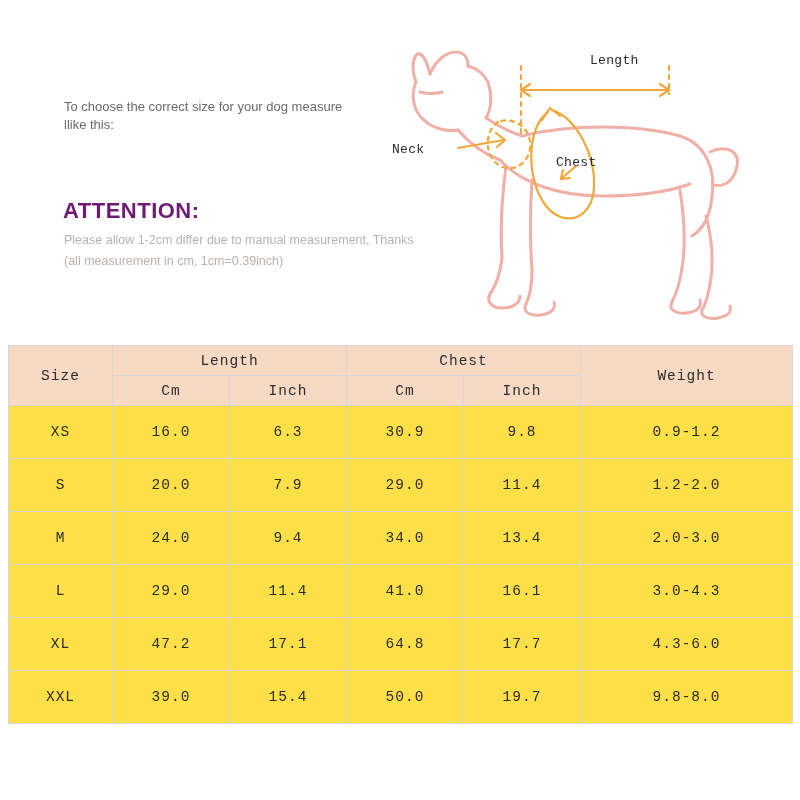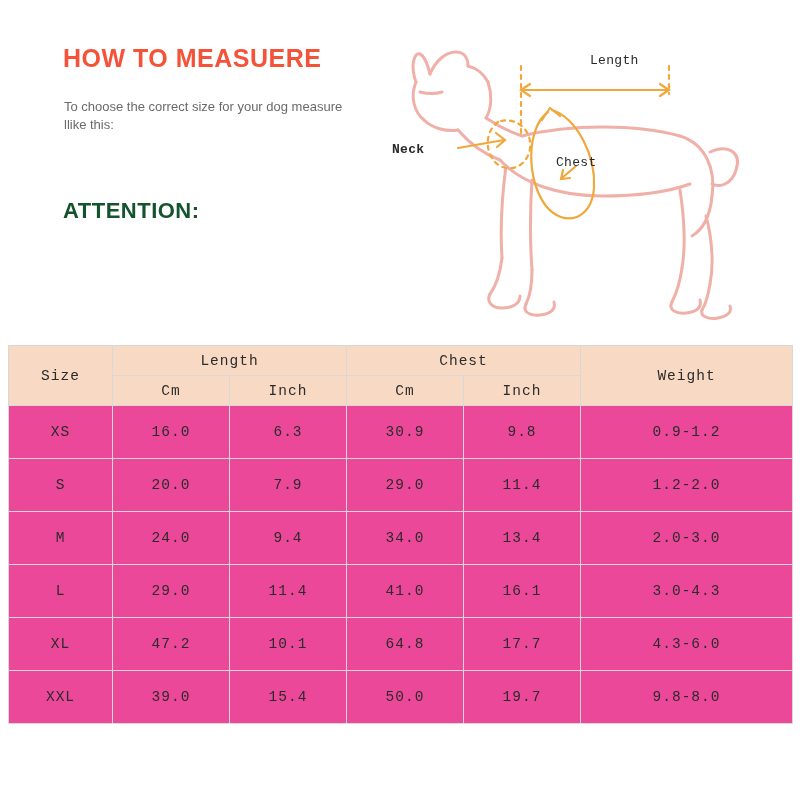--- a/index.html
+++ b/index.html
@@ -45,21 +45,21 @@
     font-size: 13px;
     line-height: 18px;
     color: #6a6a6a;
   }
   .attention {
     position: absolute;
     left: 63px;
     top: 198px;
     font-size: 22px;
     font-weight: bold;
-    color: #14532d;
+    color: #701a75;
     letter-spacing: 0.5px;
   }
   .attention-text {
     position: absolute;
     left: 64px;
     top: 230px;
     width: 360px;
     font-size: 12.5px;
     line-height: 21px;
     color: #b9b2ae;
@@ -75,21 +75,21 @@
   }
   .dog-wrap svg { display: block; }
   .diag-label {
     position: absolute;
     font-family: "Liberation Mono", monospace;
     font-size: 13px;
     color: #2a2a2a;
     letter-spacing: 0.3px;
   }
   .label-length { left: 210px; top: 33px; }
-  .label-neck   { left: 12px;  top: 122px; font-weight: bold; }
+  .label-neck   { left: 12px;  top: 122px; }
   .label-chest  { left: 176px; top: 135px; }
 
   
   .table-wrap {
     position: absolute;
     left: 8px;
     top: 345px;
     width: 784px;
   }
   table.size-table {
@@ -108,39 +108,39 @@
     letter-spacing: 1px;
   }
   .hdr {
     background: #f7d9c4;
     height: 27px;
   }
   .hdr-main { font-size: 15px; }
   .hdr-sub  { font-size: 14px; }
   .body-row td {
     height: 50px;
-    background: #ec4899;
+    background: #fde047;
   }
   .col-size  { width: 104px; }
   .col-lcm   { width: 117px; }
   .col-linch { width: 117px; }
   .col-ccm   { width: 117px; }
   .col-cinch { width: 117px; }
   .col-wkg   { width: 212px; }
 </style>
 </head>
 <body>
 
 <div class="page">
 
   <div class="top-area">
 
-    <div class="headline">HOW TO MEASUERE</div>
     <div class="sub-text">To choose the correct size for your dog measure llike this:</div>
     <div class="attention">ATTENTION:</div>
+    <div class="attention-text">Please allow 1-2cm differ due to manual measurement, Thanks (all measurement in cm, 1cm=0.39inch)</div>
 
     <div class="dog-wrap">
       <svg width="420" height="315" viewBox="0 0 420 315" xmlns="http://www.w3.org/2000/svg">
         <g fill="none" stroke="#f0b0a8" stroke-width="3" stroke-linecap="round" stroke-linejoin="round">
 
           <path d="M36 62 C30 46 34 32 40 34 C45 36 48 46 50 54"></path>
           <path d="M50 54 C56 40 66 32 76 32 C84 32 88 38 88 46"></path>
           <path d="M88 46 C96 48 104 54 108 62"></path>
           <path d="M36 62 C30 76 34 92 44 100"></path>
           <path d="M44 100 C52 108 66 112 78 110"></path>
@@ -259,21 +259,21 @@
           <td>L</td>
           <td>29.0</td>
           <td>11.4</td>
           <td>41.0</td>
           <td>16.1</td>
           <td>3.0-4.3</td>
         </tr>
         <tr class="body-row">
           <td>XL</td>
           <td>47.2</td>
-          <td>10.1</td>
+          <td>17.1</td>
           <td>64.8</td>
           <td>17.7</td>
           <td>4.3-6.0</td>
         </tr>
         <tr class="body-row">
           <td>XXL</td>
           <td>39.0</td>
           <td>15.4</td>
           <td>50.0</td>
           <td>19.7</td>

